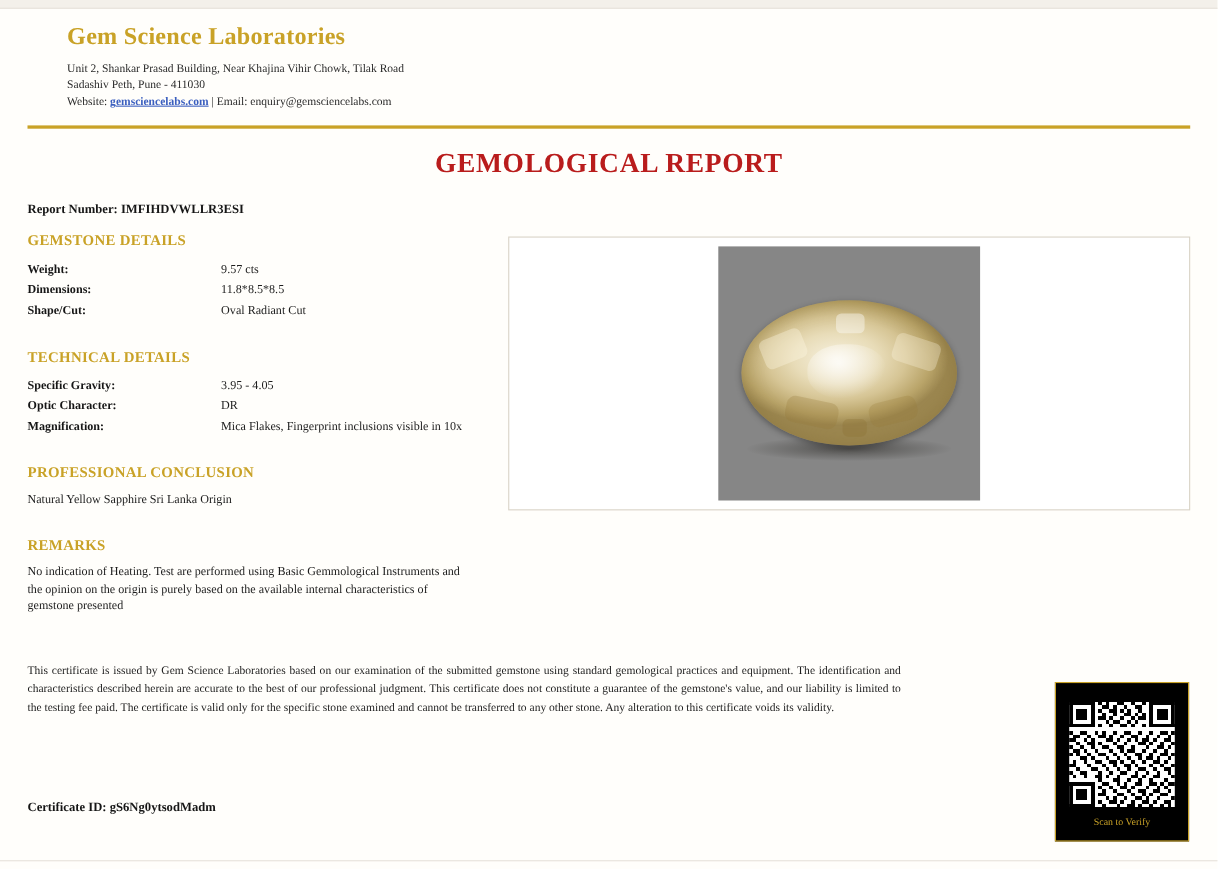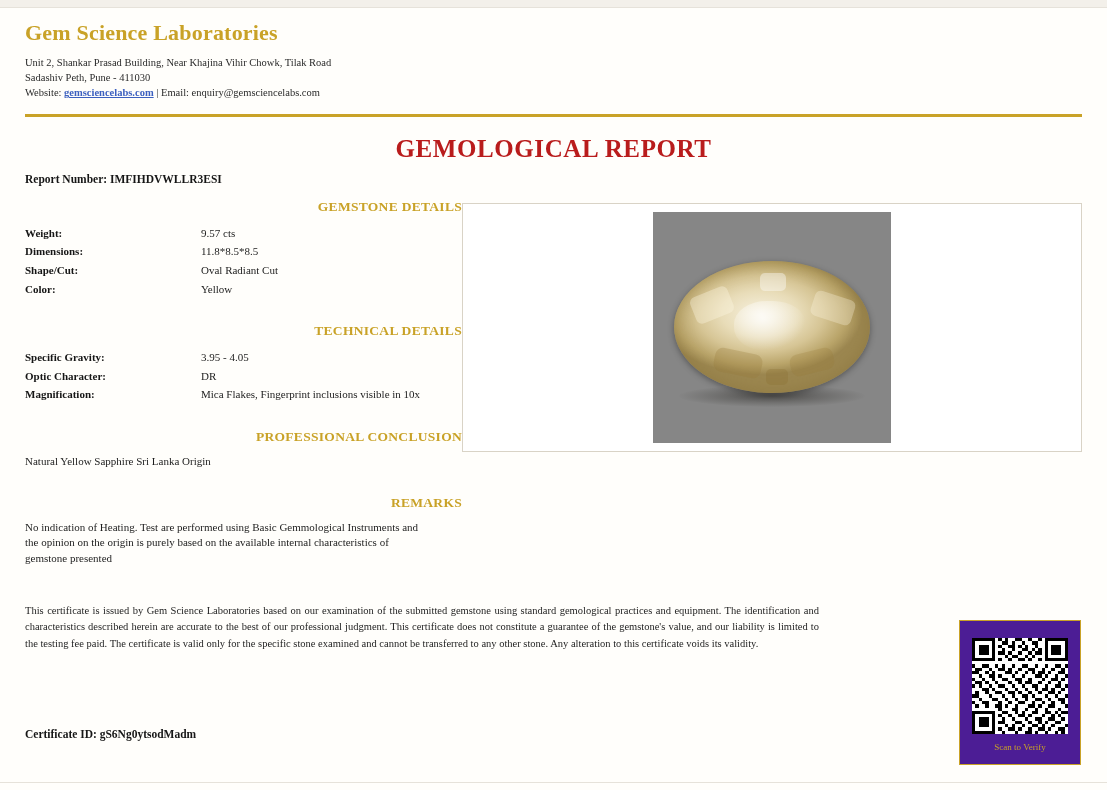--- a/index.html
+++ b/index.html
@@ -30,20 +30,21 @@
     background: #f3f0ea;
     border-bottom: 1px solid #e6e2da;
   }
 
   
   .header {
     padding-top: 20px;
     display: flex;
     justify-content: space-between;
     align-items: flex-start;
+    margin-left: 36px;
   }
   .lab-name {
     font-size: 22px;
     font-weight: bold;
     color: #c9a227;
     letter-spacing: .2px;
     margin-bottom: 9px;
   }
   .addr-line {
     font-size: 10.5px;
@@ -72,21 +73,21 @@
   .doc-title {
     text-align: center;
     font-size: 25px;
     font-weight: bold;
     letter-spacing: .6px;
     margin-top: 18px;
     color: #b91c1c;
   }
 
   .report-number {
-    margin-top: 10px;
+    margin-top: 22px;
     font-size: 11.5px;
     font-weight: bold;
     color: #161616;
   }
 
   
   .body-cols {
     display: flex;
     margin-top: 14px;
   }
@@ -98,21 +99,20 @@
     flex: 1;
     padding-left: 0px;
   }
 
   .section-head {
     color: #c9a227;
     font-size: 13.5px;
     font-weight: bold;
     letter-spacing: .3px;
     margin-bottom: 9px;
-    text-align: right;
   }
   .section-head.spaced { margin-top: 25px; }
 
   table.props {
     border-collapse: collapse;
     width: 100%;
   }
   table.props td {
     vertical-align: top;
     font-size: 11px;
@@ -202,21 +202,21 @@
   }
 
   
   .qr-box {
     position: absolute;
     right: 26px;
     top: 620px;
     width: 122px;
     height: 145px;
     border: 1px solid #c9a227;
-    background: #4c1d95;
+    background: #000000;
     display: flex;
     flex-direction: column;
     align-items: center;
     justify-content: center;
     box-sizing: border-box;
   }
   .qr-img {
     width: 96px;
     height: 96px;
     margin-top: 4px;
@@ -276,24 +276,20 @@
           <td class="k">Weight:</td>
           <td class="v">9.57 cts</td>
         </tr>
         <tr>
           <td class="k">Dimensions:</td>
           <td class="v">11.8*8.5*8.5</td>
         </tr>
         <tr>
           <td class="k">Shape/Cut:</td>
           <td class="v">Oval Radiant Cut</td>
-        </tr>
-        <tr>
-          <td class="k">Color:</td>
-          <td class="v">Yellow</td>
         </tr>
       </tbody>
         </table>
 
       <div class="section-head spaced">TECHNICAL DETAILS</div>
       <table class="props">
         <tbody>
         <tr>
           <td class="k">Specific Gravity:</td>
           <td class="v">3.95 - 4.05</td>

